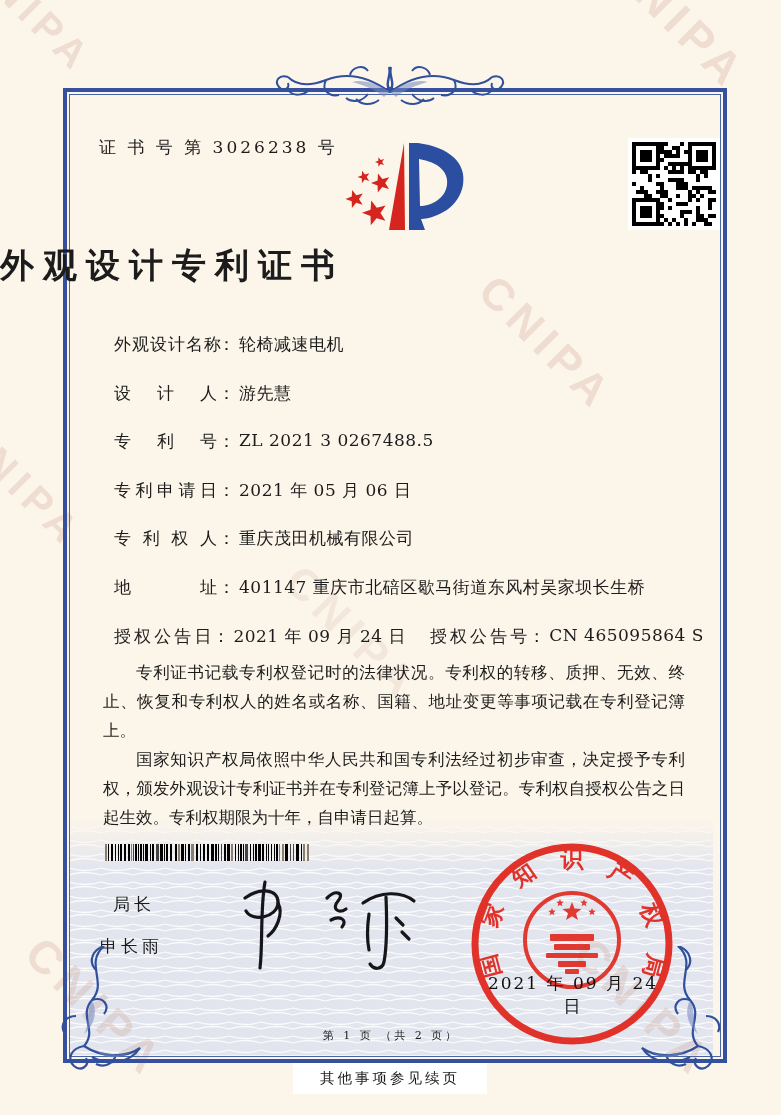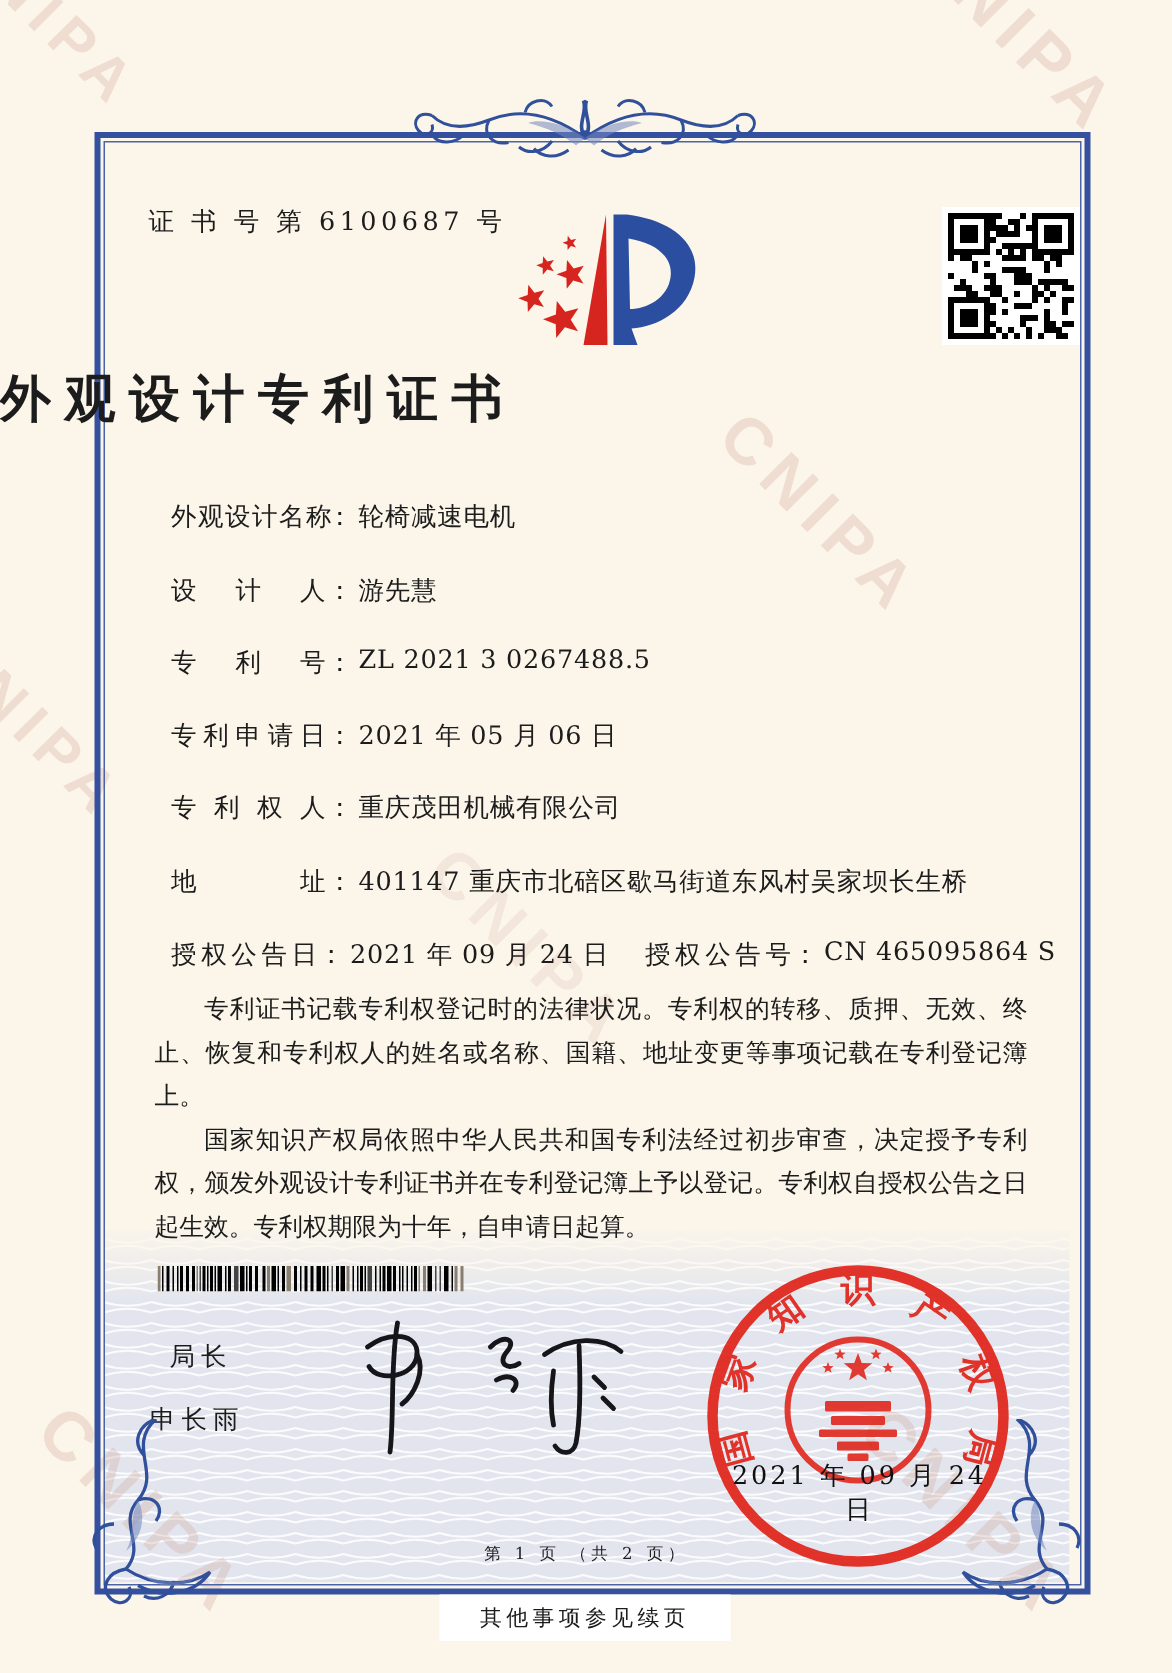--- a/index.html
+++ b/index.html
@@ -129,21 +129,21 @@
     <path d="M0,220 q16,5 32,0 q16,5 32,0 q16,5 32,0 q16,5 32,0 q16,5 32,0 q16,5 32,0 q16,5 32,0 q16,5 32,0 q16,5 32,0 q16,5 32,0 q16,5 32,0 q16,5 32,0 q16,5 32,0 q16,5 32,0 q16,5 32,0 q16,5 32,0 q16,5 32,0 q16,5 32,0 q16,5 32,0 q16,5 32,0 q16,5 32,0" fill="none" stroke="#ffffff" stroke-width="1.3" opacity="0.85"></path>
     <path d="M0,227 q16,-5 32,0 q16,-5 32,0 q16,-5 32,0 q16,-5 32,0 q16,-5 32,0 q16,-5 32,0 q16,-5 32,0 q16,-5 32,0 q16,-5 32,0 q16,-5 32,0 q16,-5 32,0 q16,-5 32,0 q16,-5 32,0 q16,-5 32,0 q16,-5 32,0 q16,-5 32,0 q16,-5 32,0 q16,-5 32,0 q16,-5 32,0 q16,-5 32,0 q16,-5 32,0" fill="none" stroke="#ffffff" stroke-width="1.3" opacity="0.85"></path>
     <path d="M0,234 q16,5 32,0 q16,5 32,0 q16,5 32,0 q16,5 32,0 q16,5 32,0 q16,5 32,0 q16,5 32,0 q16,5 32,0 q16,5 32,0 q16,5 32,0 q16,5 32,0 q16,5 32,0 q16,5 32,0 q16,5 32,0 q16,5 32,0 q16,5 32,0 q16,5 32,0 q16,5 32,0 q16,5 32,0 q16,5 32,0 q16,5 32,0" fill="none" stroke="#ffffff" stroke-width="1.3" opacity="0.85"></path>
   </svg>
 <div class="waves-fade"></div>
 
 <div class="frame">
   <div class="frame-inner"></div>
 </div>
 
-<div class="certno">证 书 号 第 6100687 号</div>
+<div class="certno">证 书 号 第 3026238 号</div>
 
 <svg class="logo" width="152" height="112" viewBox="0 0 152 112">
   <g fill="#d6241f" id="logo-stars">
       <path d="M43.2,70.6L48.8,77.8L57.6,75.5L52.5,83.1L57.4,90.8L48.6,88.2L42.8,95.3L42.5,86.1L34.0,82.8L42.6,79.7Z"></path>
       <path d="M24.2,59.9L28.3,65.2L34.8,63.5L31.0,69.1L34.6,74.7L28.2,72.8L23.9,78.0L23.7,71.3L17.5,68.9L23.8,66.6Z"></path>
       <path d="M50.0,43.4L54.4,49.0L61.2,47.2L57.2,53.1L61.0,59.0L54.2,57.0L49.8,62.5L49.6,55.4L43.0,52.9L49.6,50.5Z"></path>
       <path d="M34.1,40.8L36.9,44.4L41.3,43.3L38.7,47.0L41.2,50.9L36.8,49.6L33.9,53.2L33.8,48.6L29.5,46.9L33.8,45.4Z"></path>
       <path d="M50.5,27.2L52.7,30.0L56.1,29.1L54.1,32.0L56.0,35.0L52.6,34.0L50.4,36.7L50.3,33.2L47.0,31.9L50.3,30.7Z"></path>
     </g>
   <path d="M76,13 L61,100 L77,100 Z" fill="#d6241f"></path>

